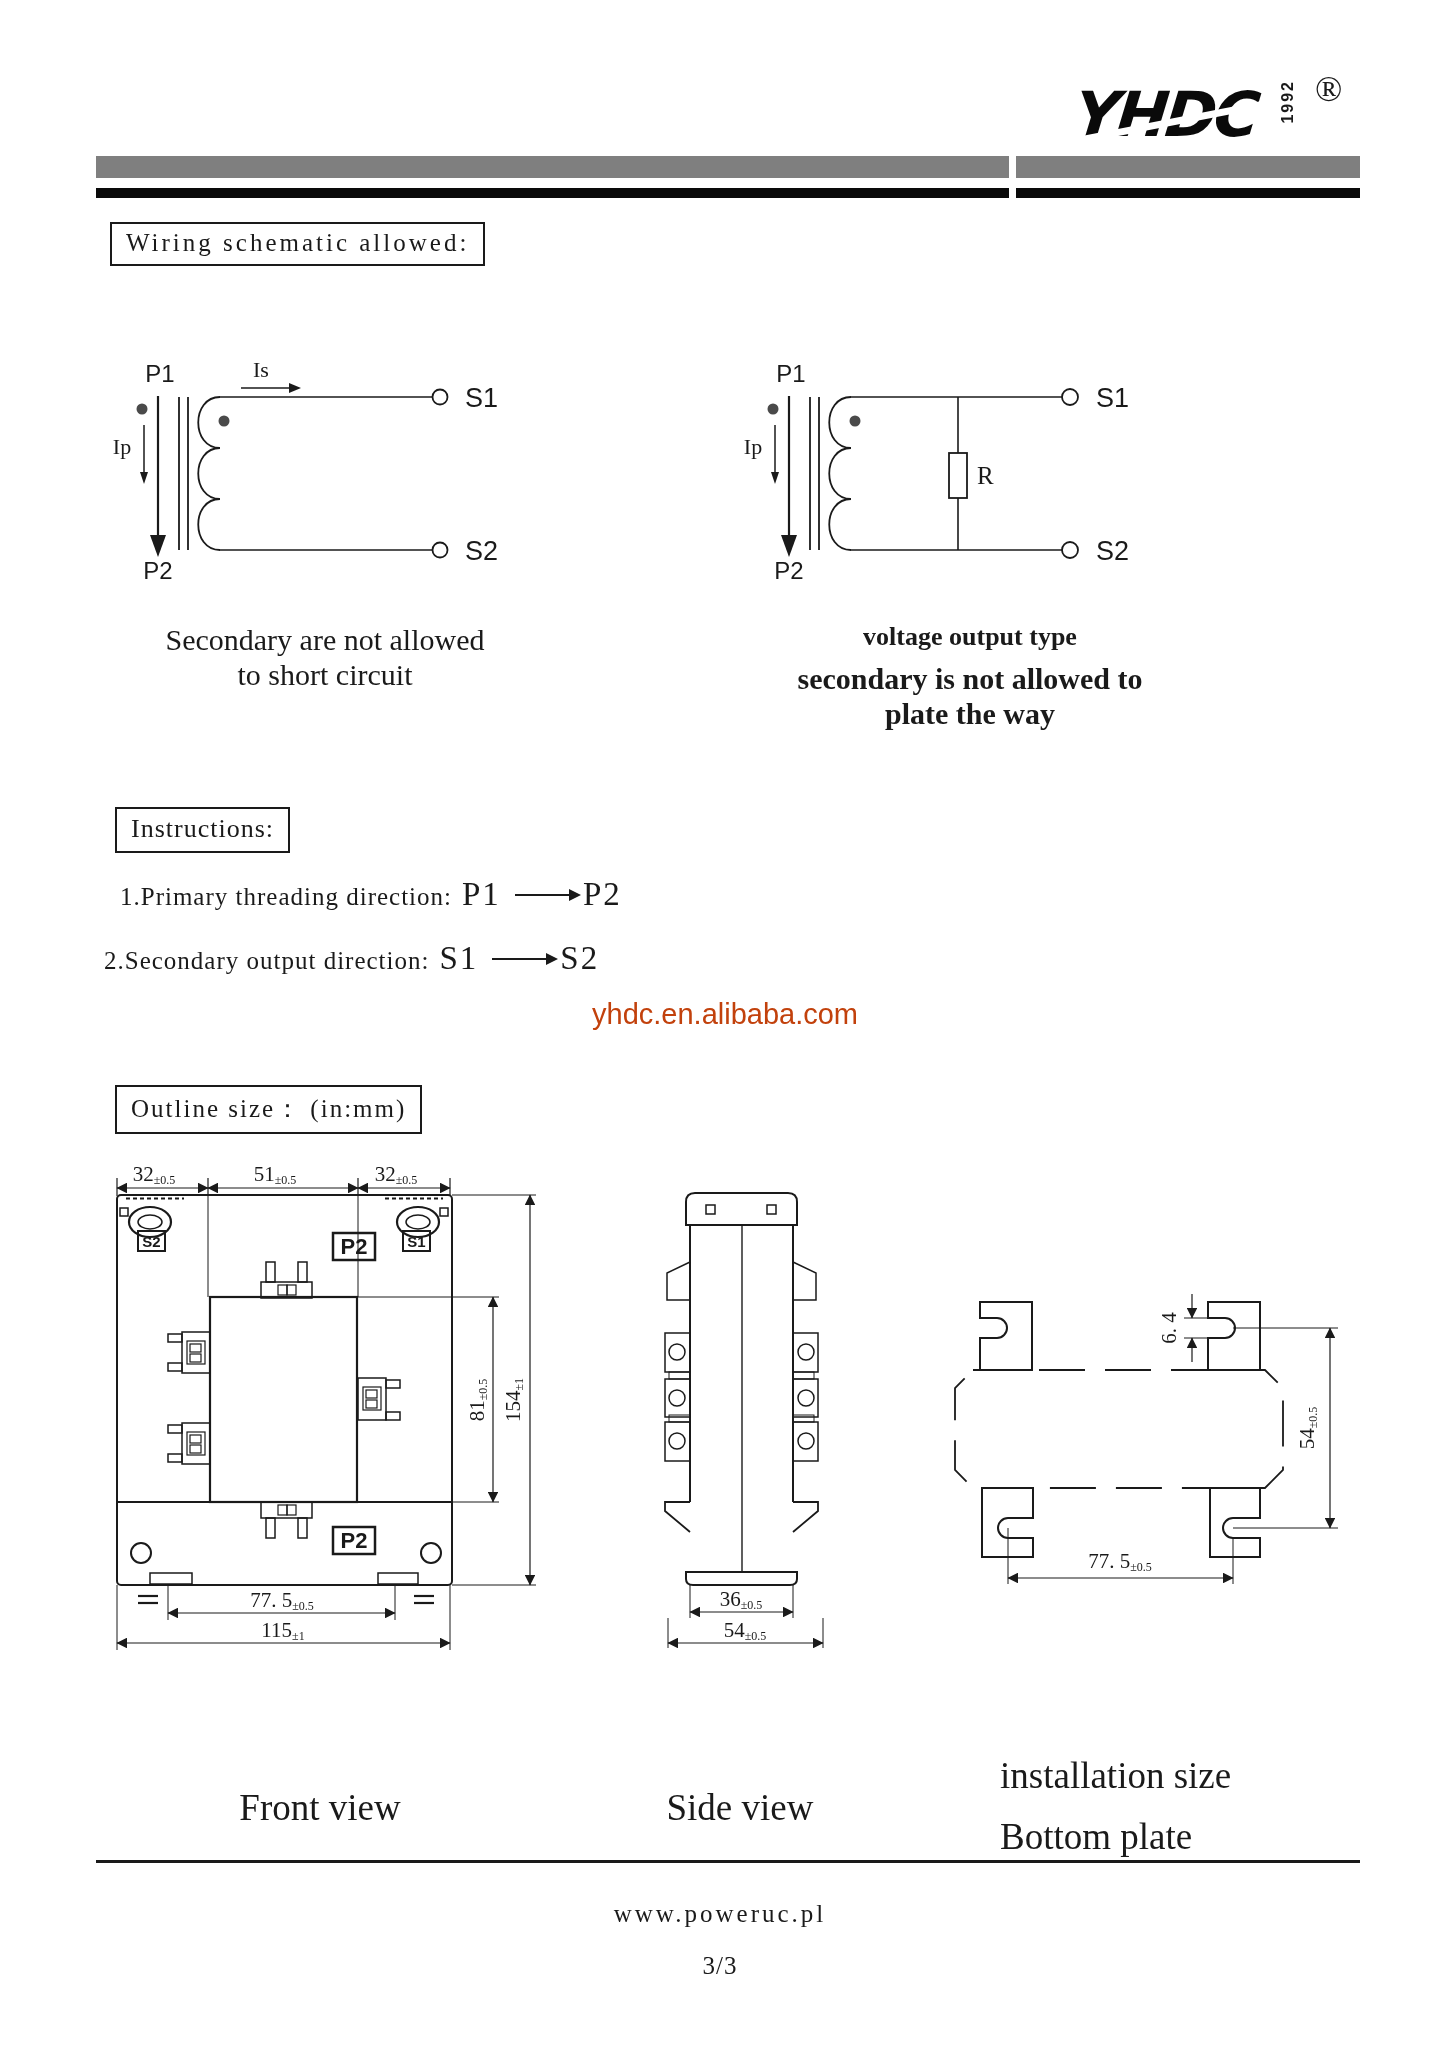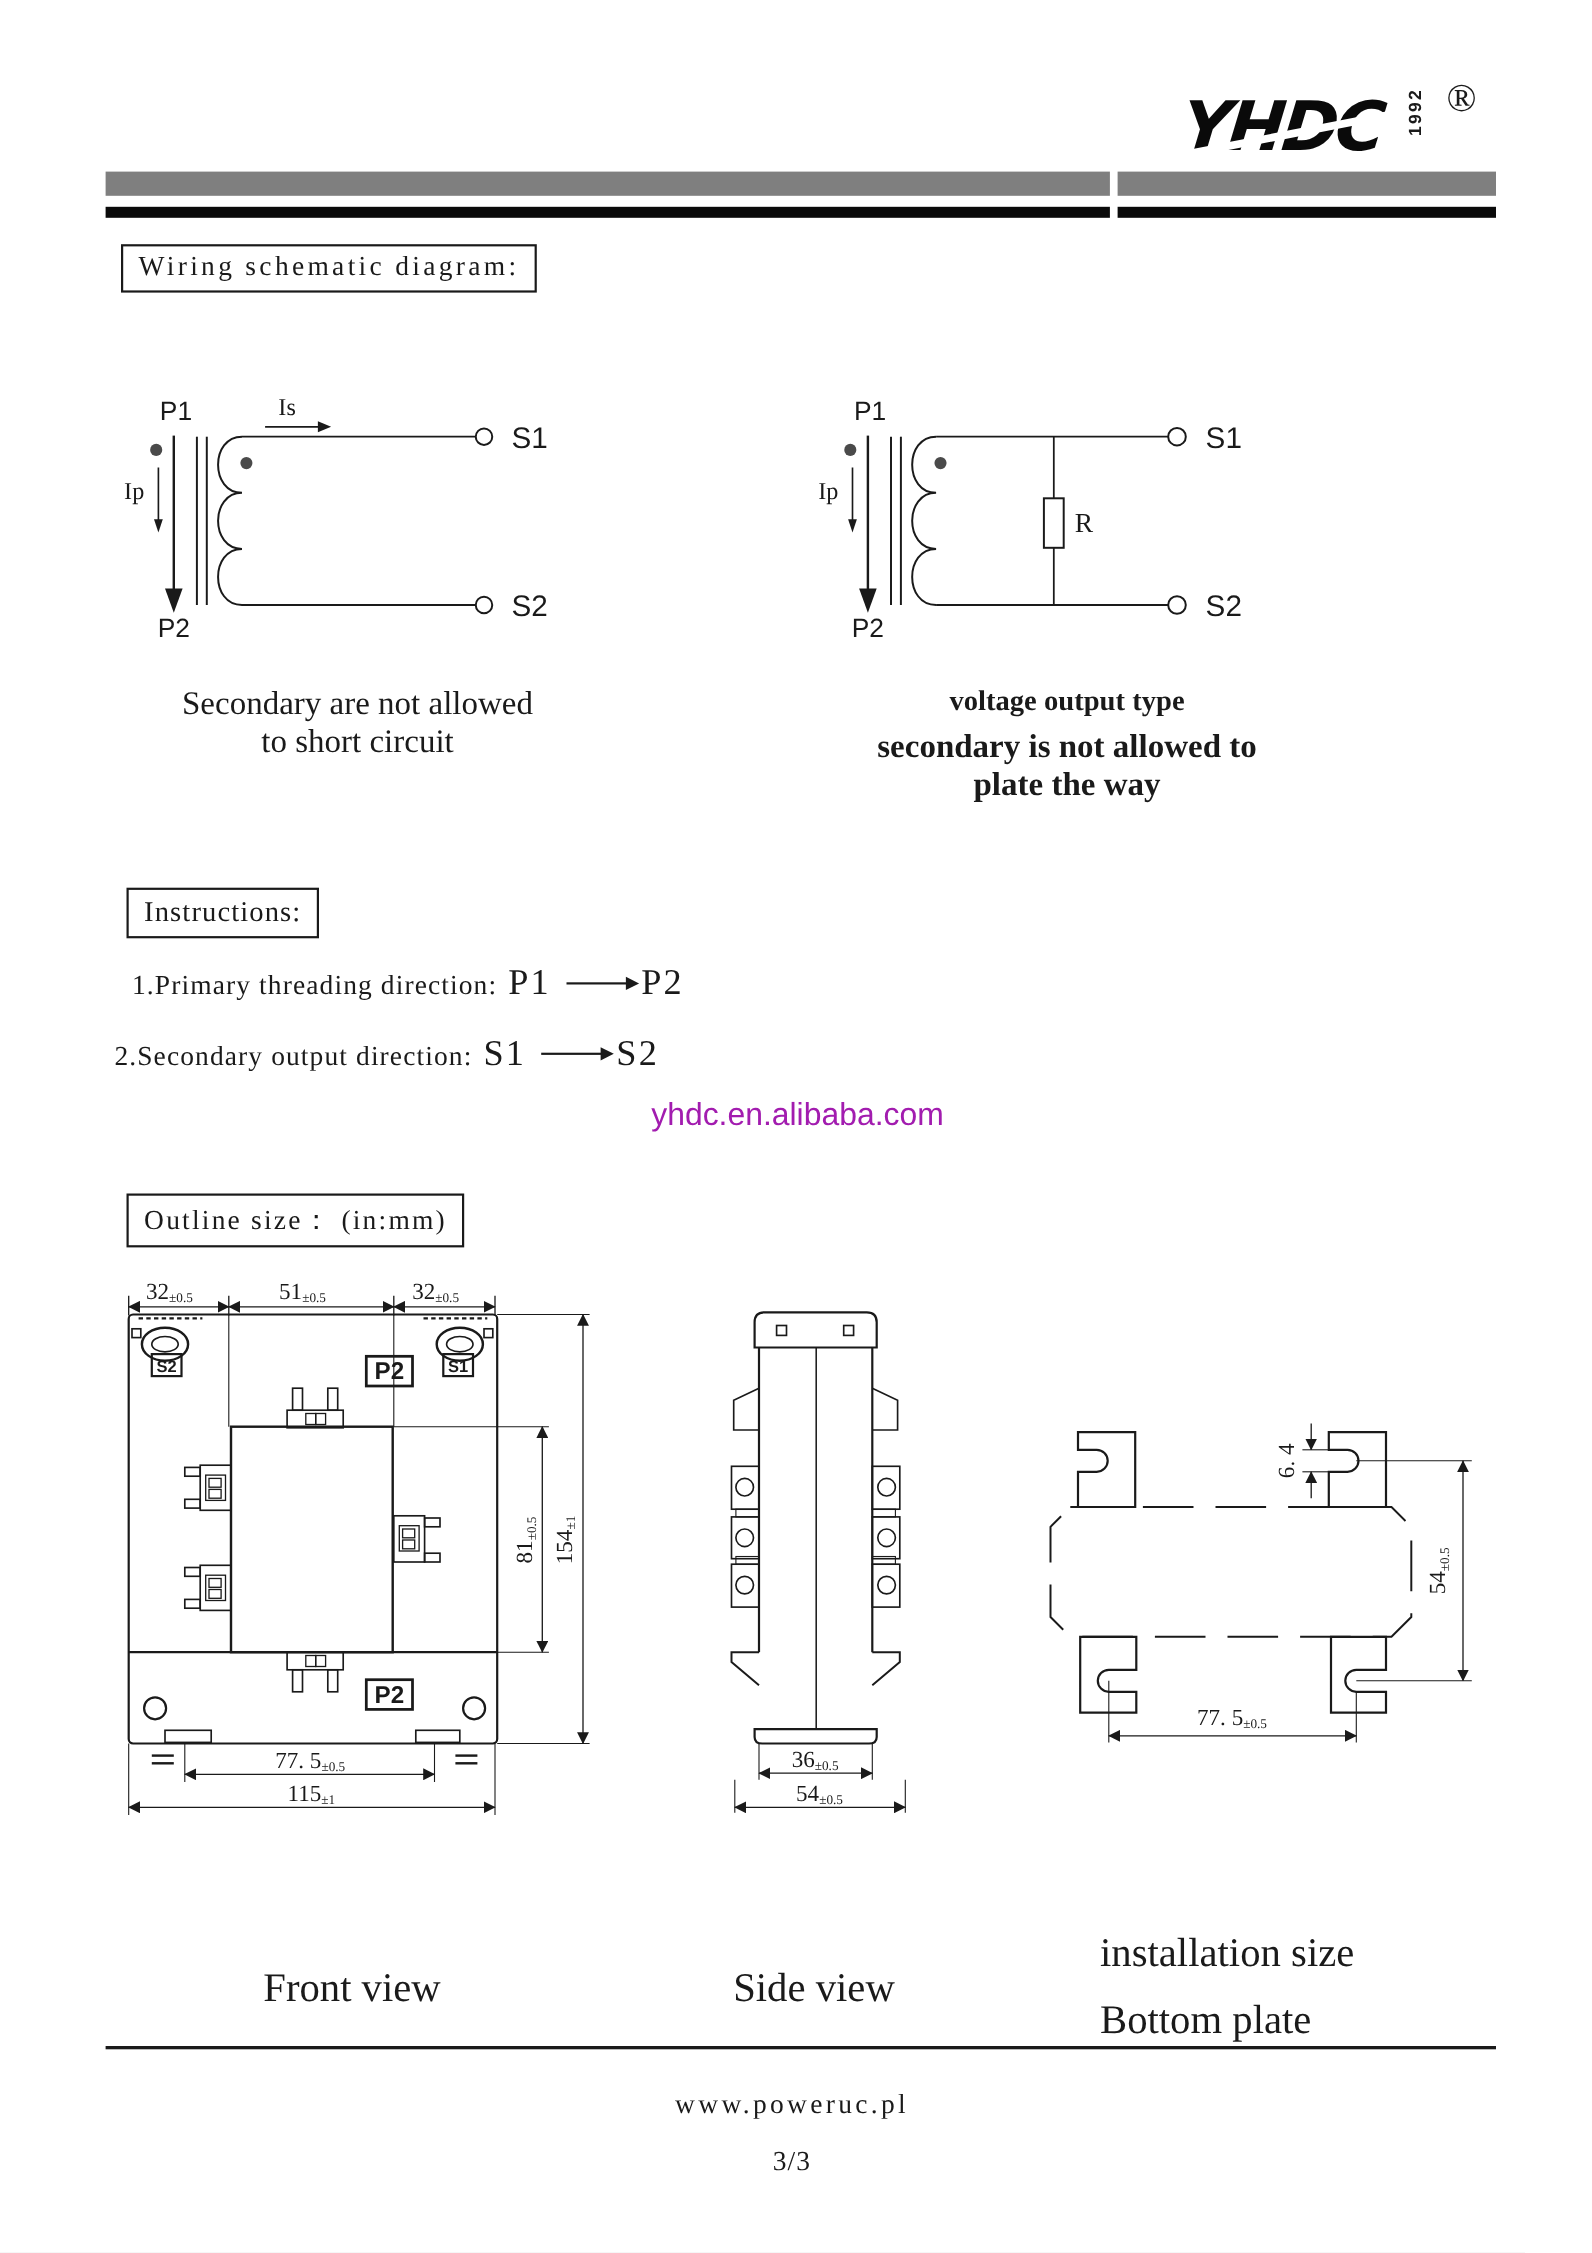--- a/index.html
+++ b/index.html
@@ -27,21 +27,21 @@
   
   .instr-row{white-space:nowrap;}
   .instr-label{font-size:25px;letter-spacing:1px;}
   .instr-big{font-size:33px;letter-spacing:2px;margin-left:10px;}
   .instr-big.second{margin-left:8px;}
   .instr-arrow{display:inline-block;width:56px;height:2.5px;background:#1a1a1a;position:relative;
                vertical-align:9px;margin:0 4px 0 14px;}
   .instr-arrow::after{content:'';position:absolute;right:-10px;top:-4.5px;width:0;height:0;
                border-left:12px solid #1a1a1a;border-top:6px solid transparent;border-bottom:6px solid transparent;}
   
-  #watermark{left:560px;top:998px;width:330px;text-align:center;font-size:29px;color:#a21caf;
+  #watermark{left:560px;top:998px;width:330px;text-align:center;font-size:29px;color:#c2410c;
              font-family:"Liberation Sans","DejaVu Sans",sans-serif;}
   
   .view-cap{font-size:37px;text-align:center;}
   #cap-bottomplate{text-align:left;line-height:61px;}
   
   #footer-rule{left:96px;top:1860px;width:1264px;height:3px;background:#1a1a1a;}
   .footer-text{left:520px;width:400px;text-align:center;font-size:25px;letter-spacing:3px;}
   
   svg{overflow:visible;}
   svg text{fill:#1a1a1a;}
@@ -62,21 +62,21 @@
   <div class="abs bar-black" style="left:96px;top:188px;width:913px;"></div>
   <div class="abs bar-black" style="left:1016px;top:188px;width:344px;"></div>
 
   <div id="logo" class="abs">
     <div class="brand">YHDC</div>
     <div class="abs brand-slash"></div>
     <div class="abs brand-year">1992</div>
     <div class="abs brand-reg">®</div>
   </div>
 
-  <div class="abs title-box" style="left:110px;top:222px;">Wiring schematic diagram:</div>
+  <div class="abs title-box" style="left:110px;top:222px;">Wiring schematic allowed:</div>
 
   <svg class="abs" style="left:95px;top:350px;" width="420" height="235" viewBox="0 0 420 235">
     <text class="circ-lbl" x="65" y="32" text-anchor="middle">P1</text>
     <circle cx="47" cy="59" r="5.5" fill="#4a4a4a"></circle>
     <line class="ln" x1="63" y1="46" x2="63" y2="188" stroke-width="2.2"></line>
     <polygon points="55,185 71,185 63,207" fill="#1a1a1a"></polygon>
     <text class="circ-lbl" x="63" y="229" text-anchor="middle">P2</text>
     <text class="circ-ser" x="27" y="104" text-anchor="middle">Ip</text>
     <line class="ln" x1="49" y1="75" x2="49" y2="124" stroke-width="1.5"></line>
     <polygon points="45,122 53,122 49,134" fill="#1a1a1a"></polygon>

